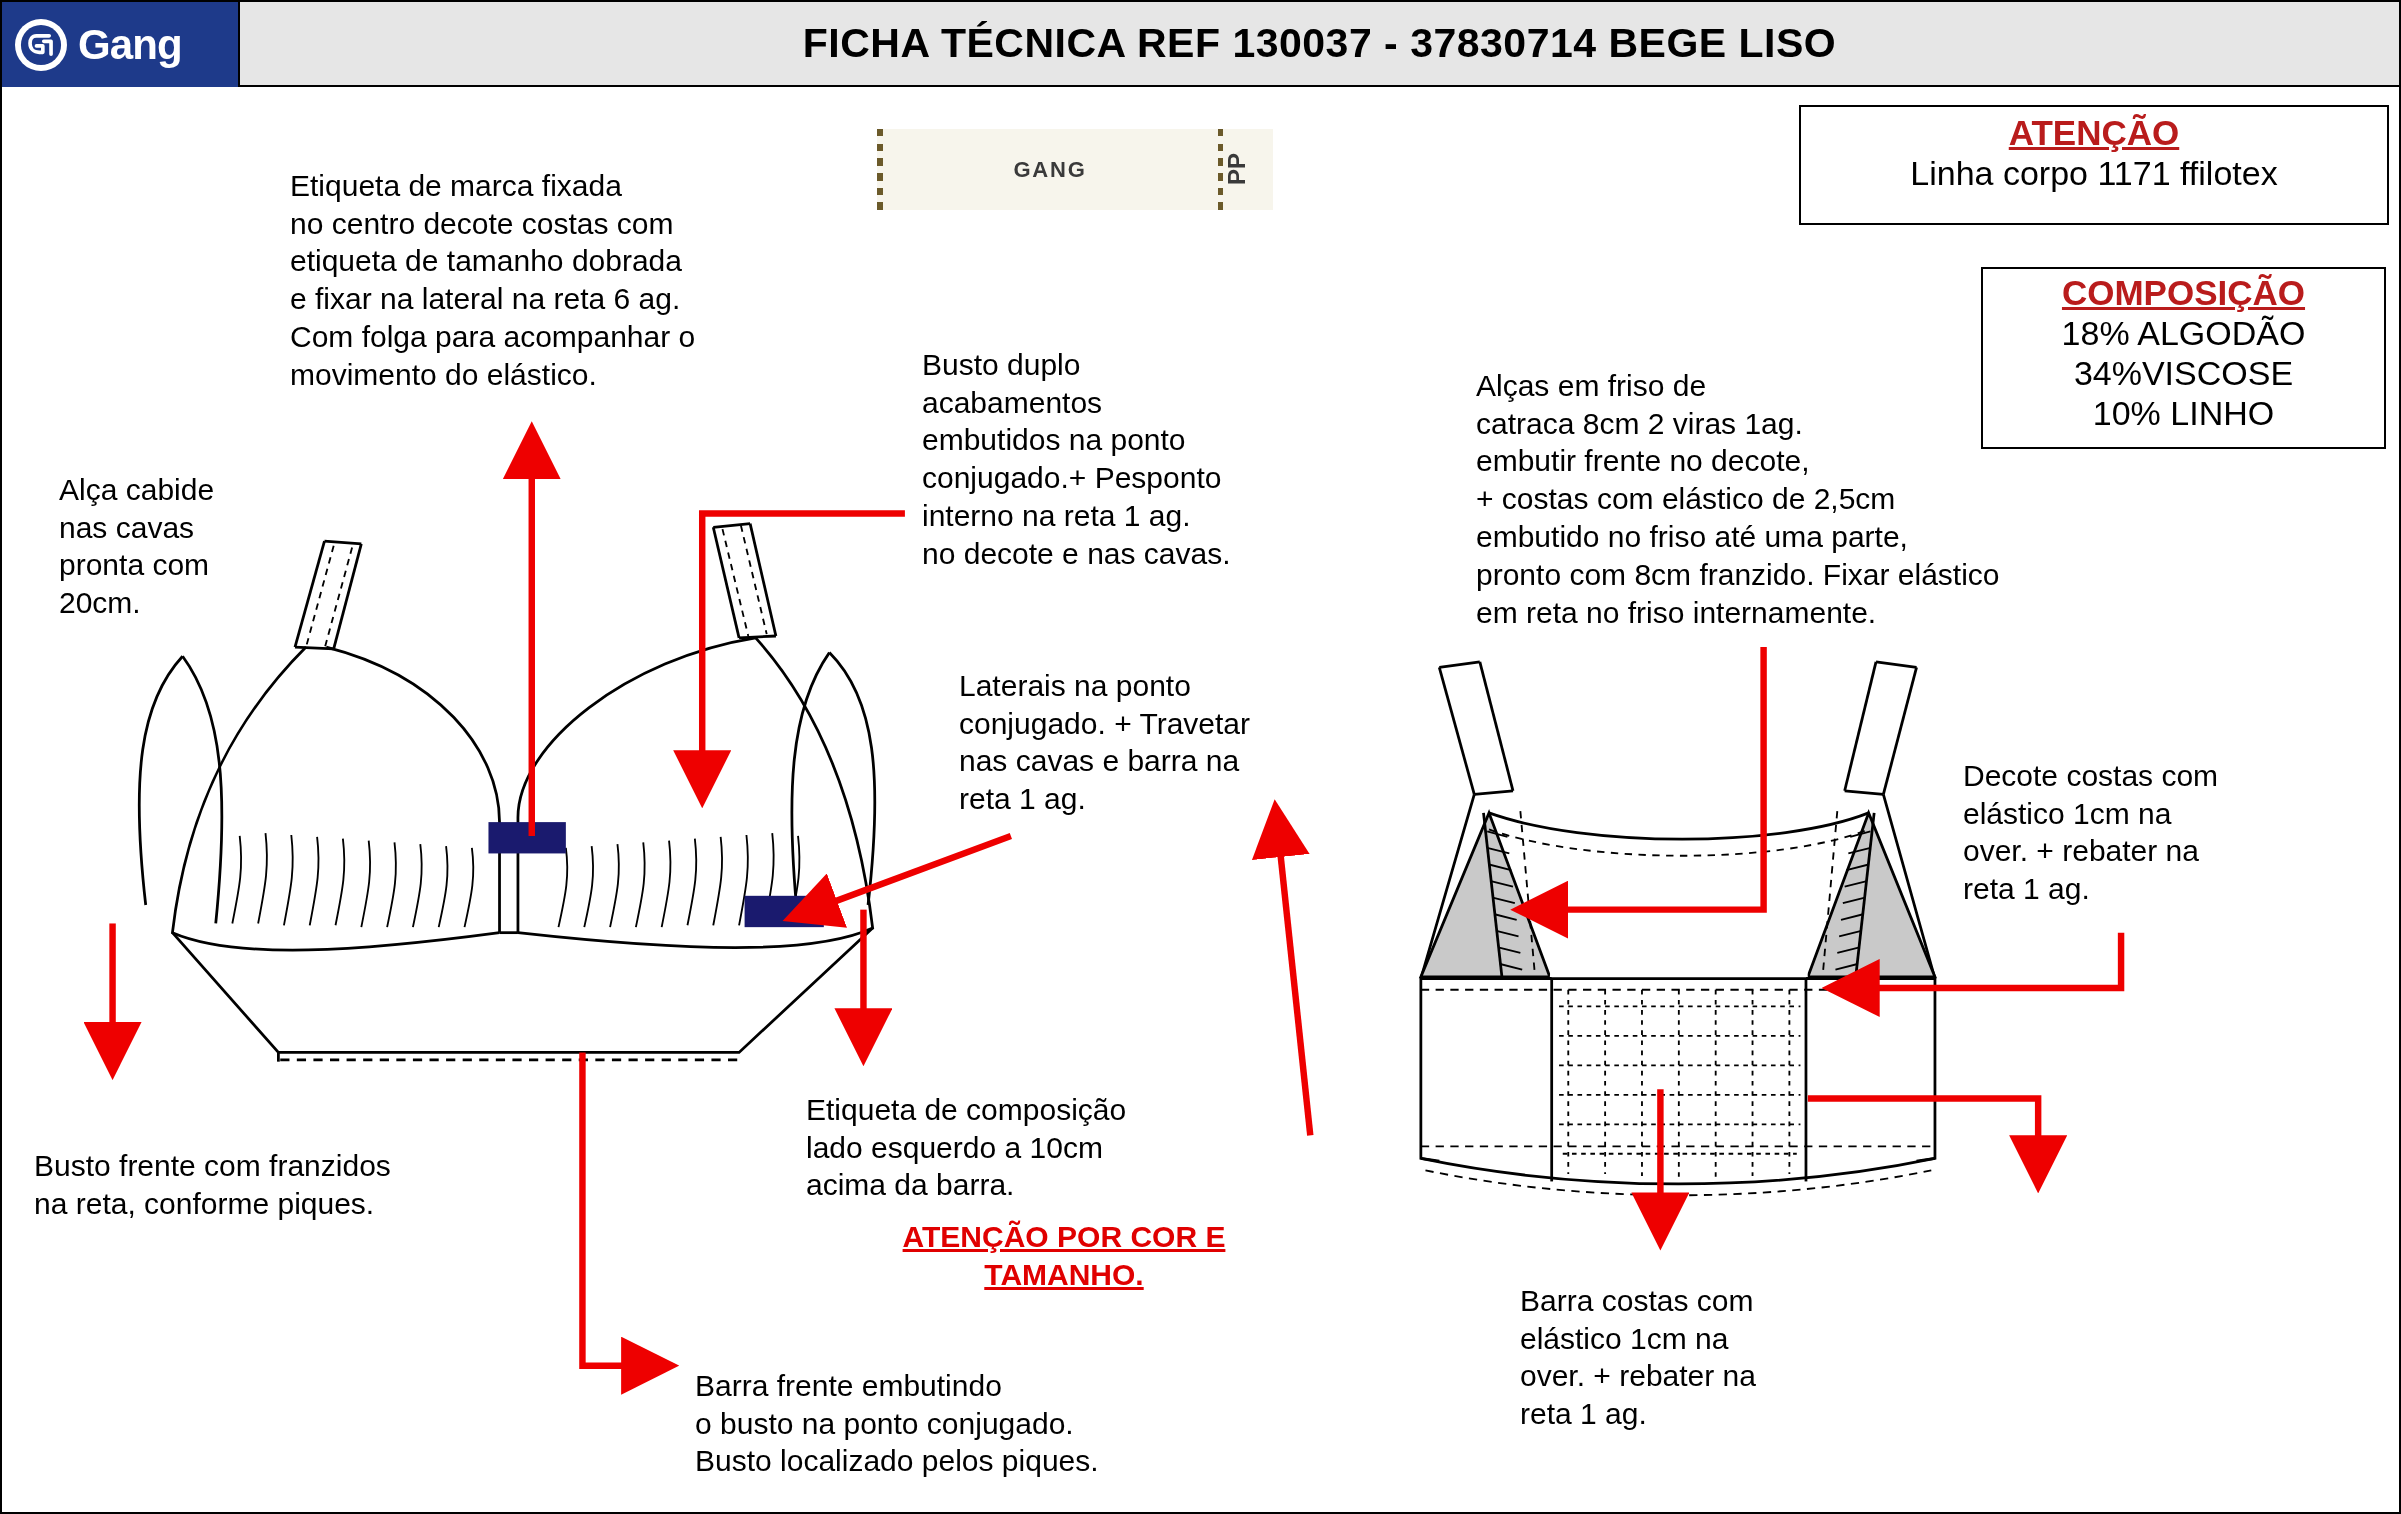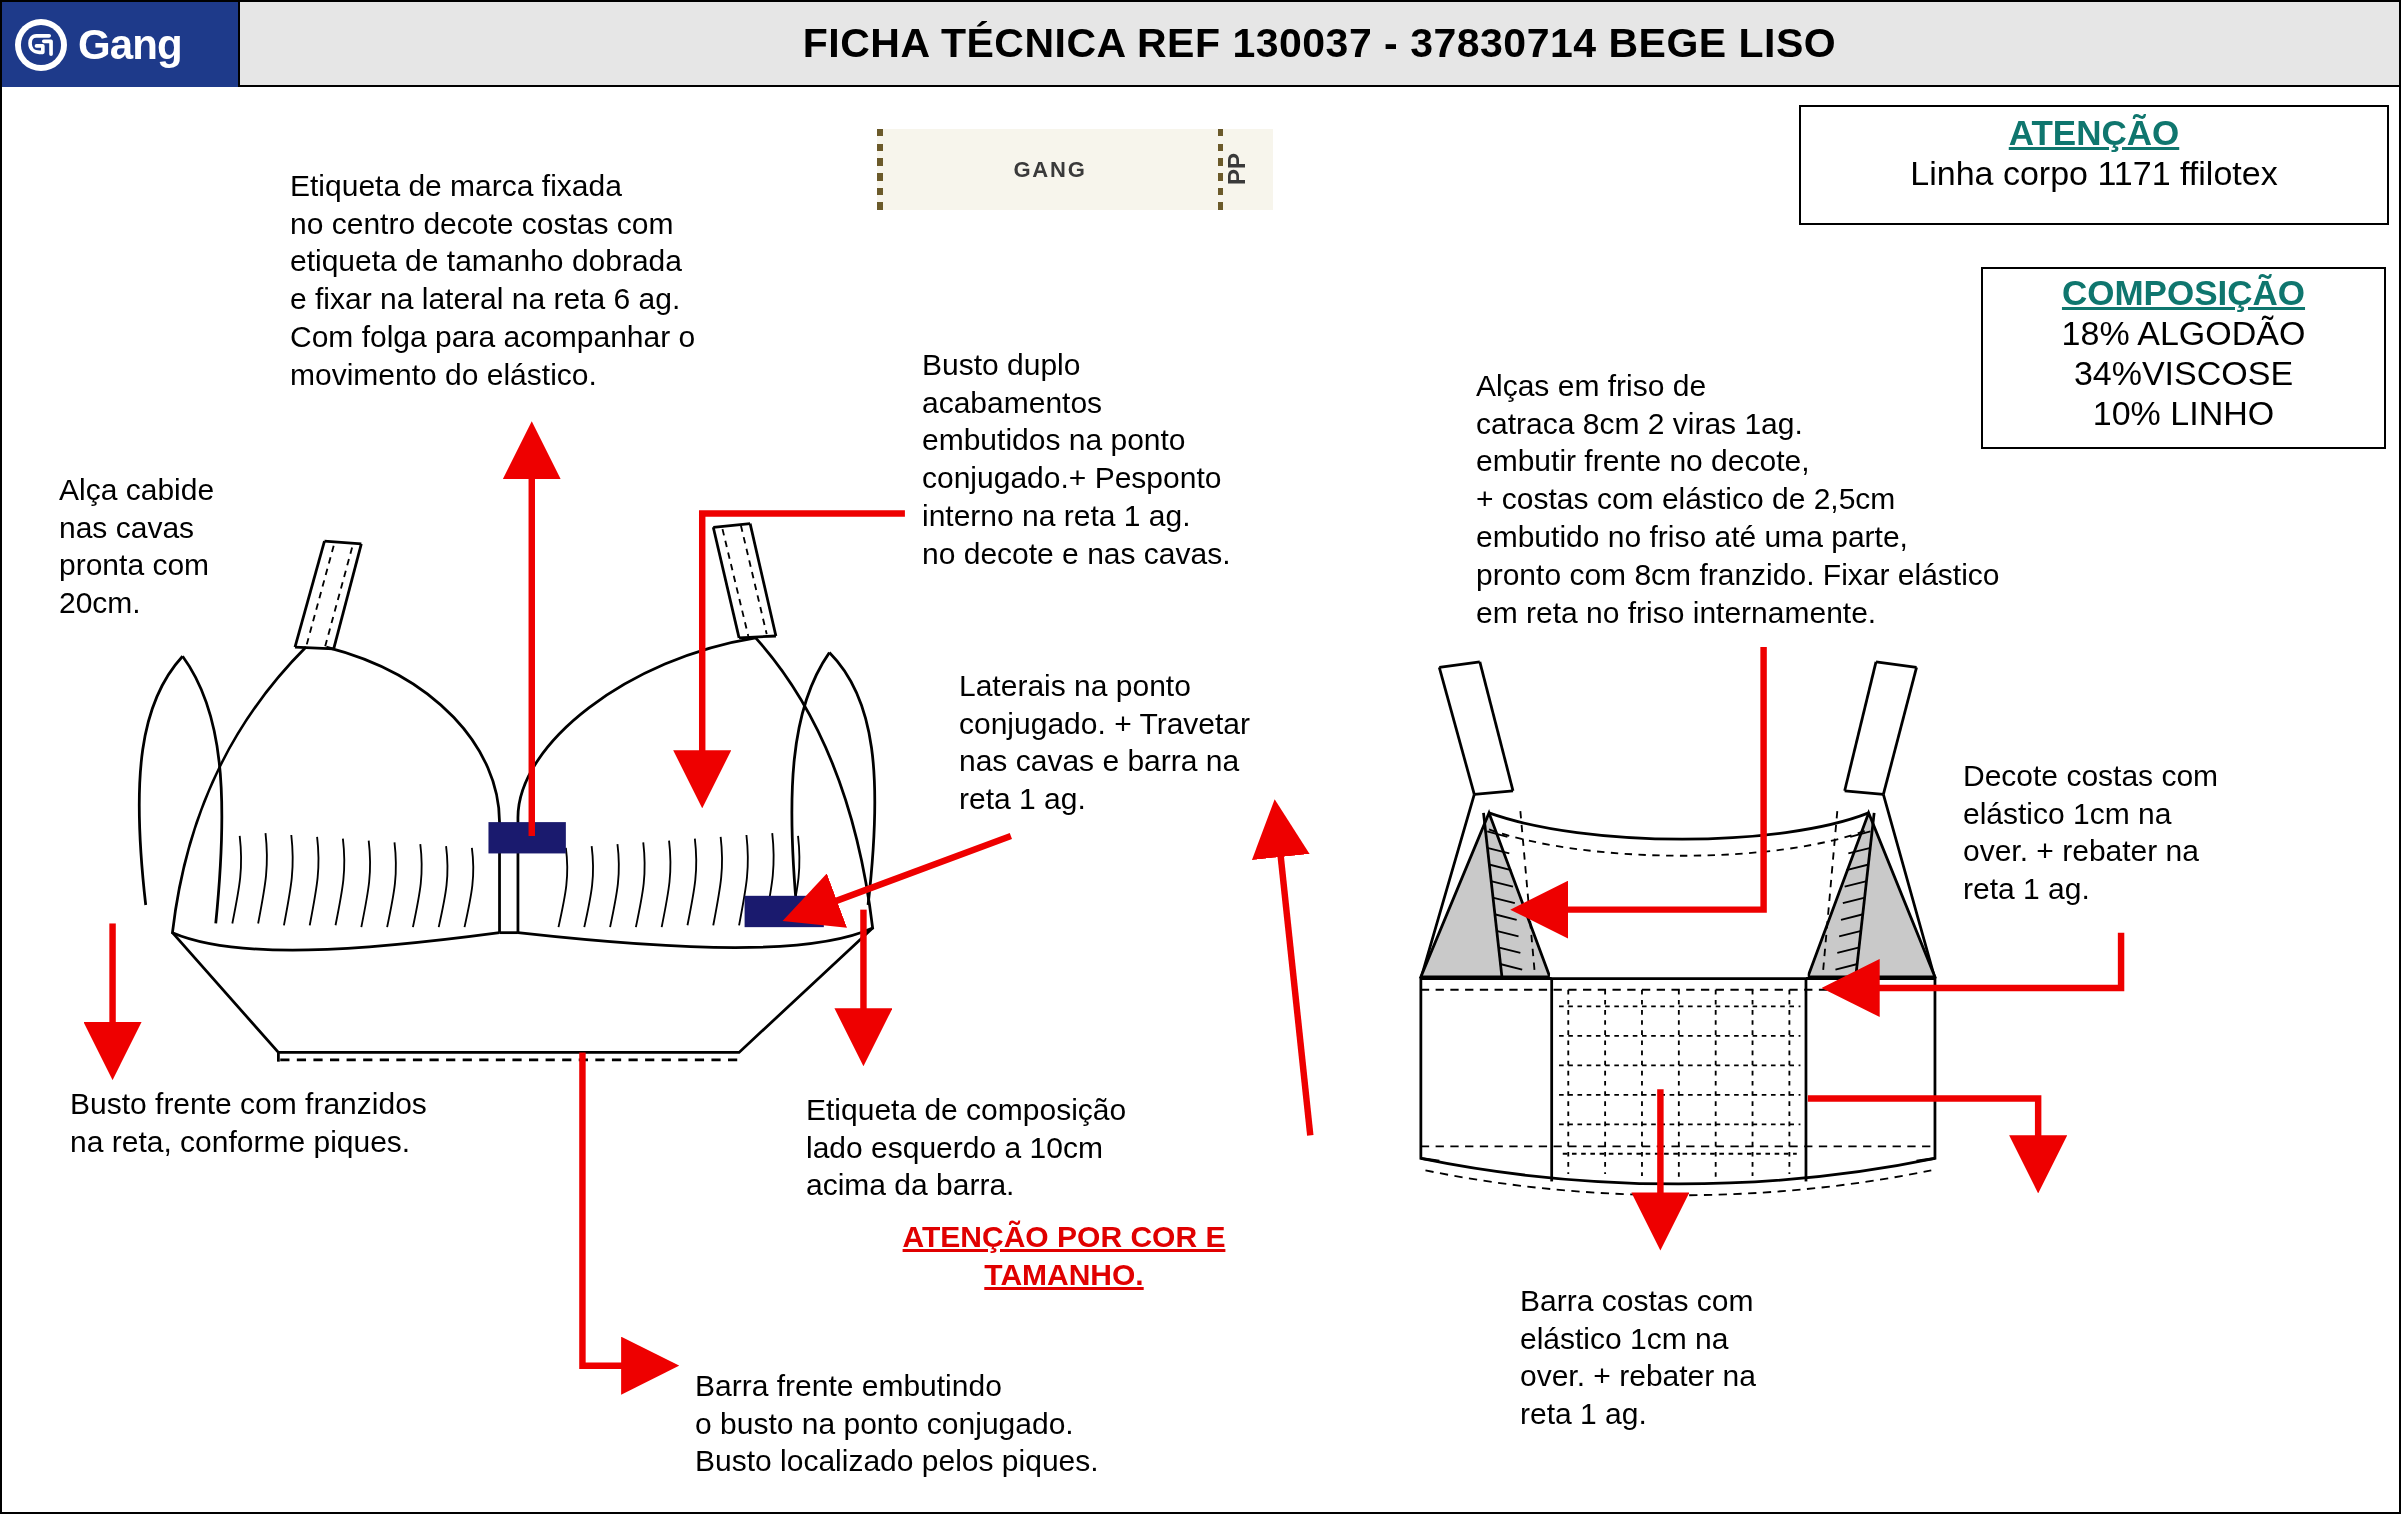--- a/index.html
+++ b/index.html
@@ -85,21 +85,21 @@
 
   
   .box {
     position: absolute;
     border: 2.8px solid #000;
     background: #fff;
     box-sizing: border-box;
     text-align: center;
   }
   .box .hdr {
-    color: #0f766e;
+    color: #b91c1c;
     font-weight: bold;
     font-size: 35px;
     text-decoration: underline;
     display: block;
     line-height: 1.15;
   }
   .box .ln {
     display: block;
     font-size: 34px;
     line-height: 1.18;
@@ -211,21 +211,21 @@
 no decote e nas cavas.</span>
   </div>
 
   <div class="note" style="left:957px; top:627px; width:461px;">
     <span>Laterais na ponto
 conjugado. + Travetar
 nas cavas e barra na
 reta 1 ag.</span>
   </div>
 
-  <div class="note" style="left:32px; top:1045px; width:525px;margin-left:36px;">
+  <div class="note" style="left:32px; top:1107px; width:525px;">
     <span>Busto frente com franzidos
 na reta, conforme piques.</span>
   </div>
 
   <div class="note" style="left:804px; top:1051px; width:479px;">
     <span>Etiqueta de composição
 lado esquerdo a 10cm
 acima da barra.</span>
   </div>
   <div class="note red" style="left:804px; top:1178px; width:516px;">

